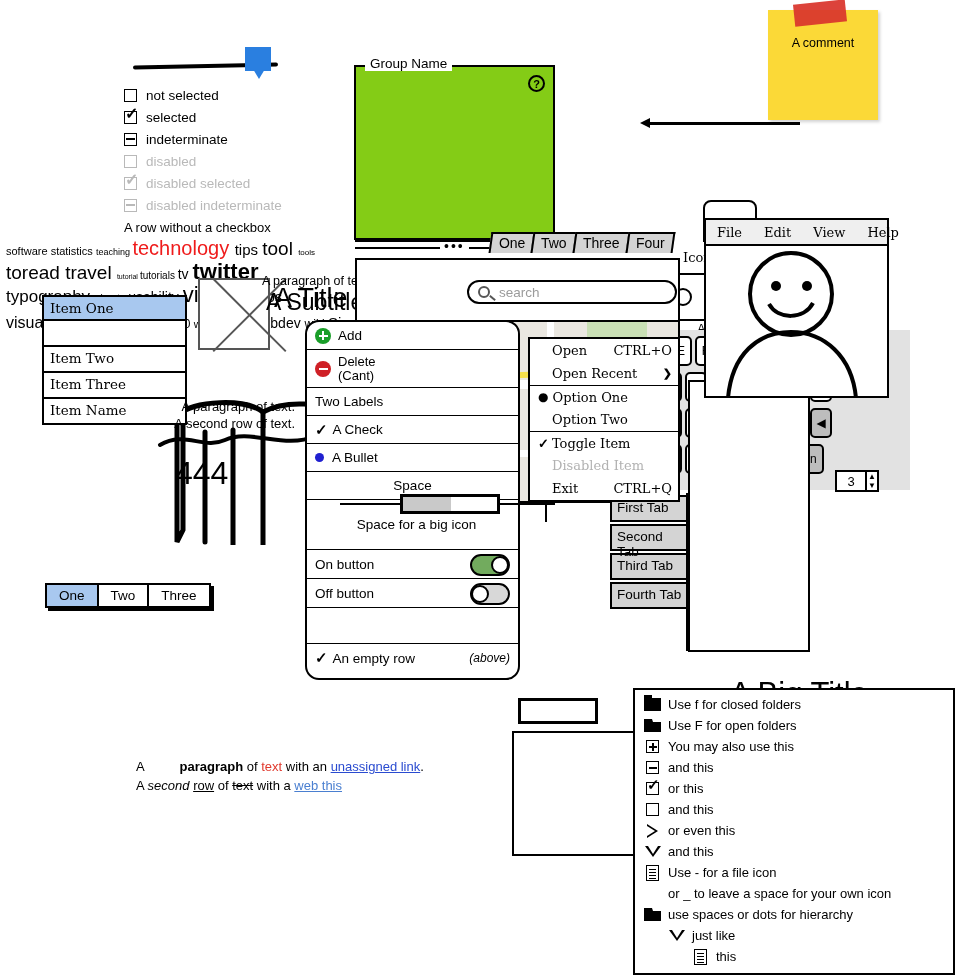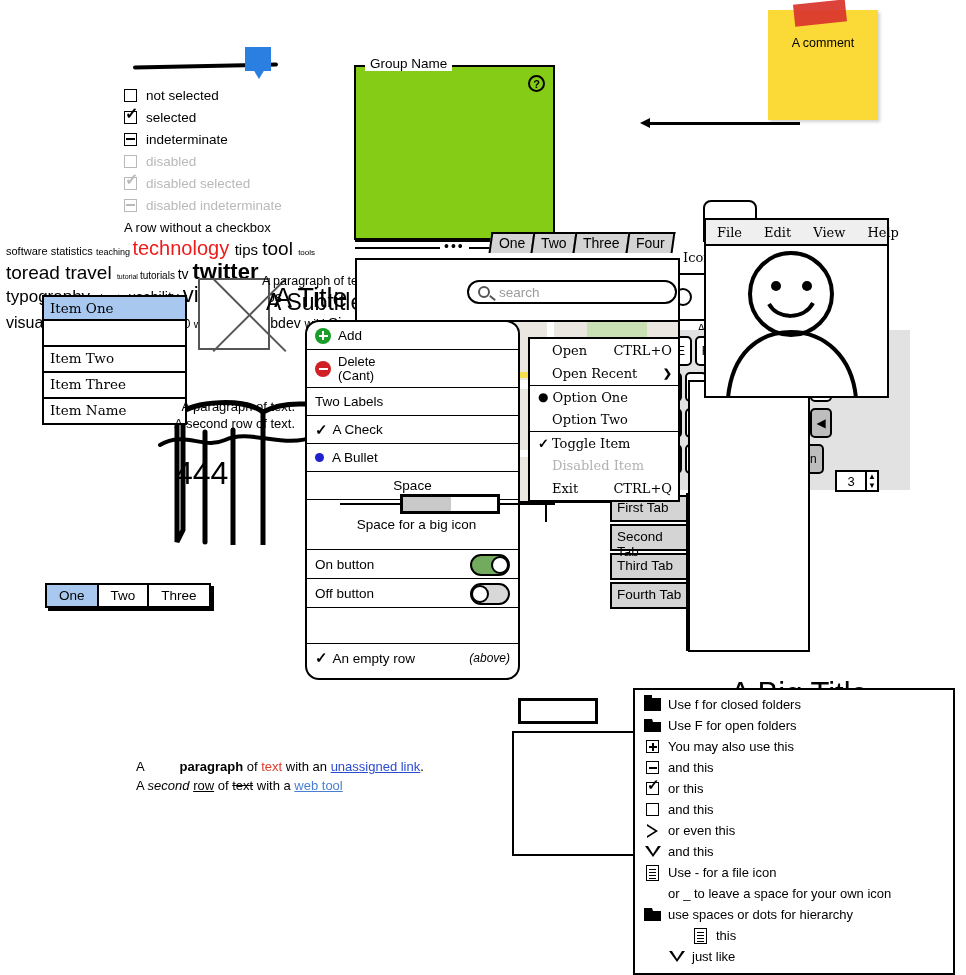--- a/index.html
+++ b/index.html
@@ -591,21 +591,21 @@
     <div class="sel">One</div>
     <div>Two</div>
     <div>Three</div>
   </div>
 
 <div class="richpara">
   <div>
     <span>A </span><b>paragraph</b><span> of </span><span class="red">text</span><span> with an </span><span class="lnk-un">unassigned link</span><span>.</span>
   </div>
   <div>
-    <span>A </span><i>second</i><span> </span><u>row</u><span> of </span><s>text</s><span> with a </span><span class="lnk">web tool</span>
+    <span>A </span><i>second</i><span> </span><u>row</u><span> of </span><s>text</s><span> with a </span><span class="lnk">web this</span>
   </div>
 </div>
 
 <div class="bigtitle">A Big Title</div>
 
 <div class="bbox1"></div>
 <div class="bbox2"></div>
 
 <div class="treepanel" id="treepanel">
     <div class="trow">
@@ -672,31 +672,31 @@
     <div class="trow">
       <span class="tico"></span>
       <span>or _ to leave a space for your own icon</span>
     </div>
     <div class="trow">
       <span class="tico">
         <span class="fold-open"></span>
       </span>
       <span>use spaces or dots for hierarchy</span>
     </div>
+    <div class="trow ind1">
+      <span class="tico">
+        <span class="tri-d"></span>
+      </span>
+      <span>just like</span>
+    </div>
     <div class="trow ind2">
       <span class="tico">
         <span class="filei"></span>
       </span>
       <span>this</span>
-    </div>
-    <div class="trow ind1">
-      <span class="tico">
-        <span class="tri-d"></span>
-      </span>
-      <span>just like</span>
     </div>
   </div>
 
 <div class="sticky">
   <div class="tape"></div>
   <div class="txt">A comment</div>
 </div>
 
 <div class="arrowline">
   <div class="hd"></div>

